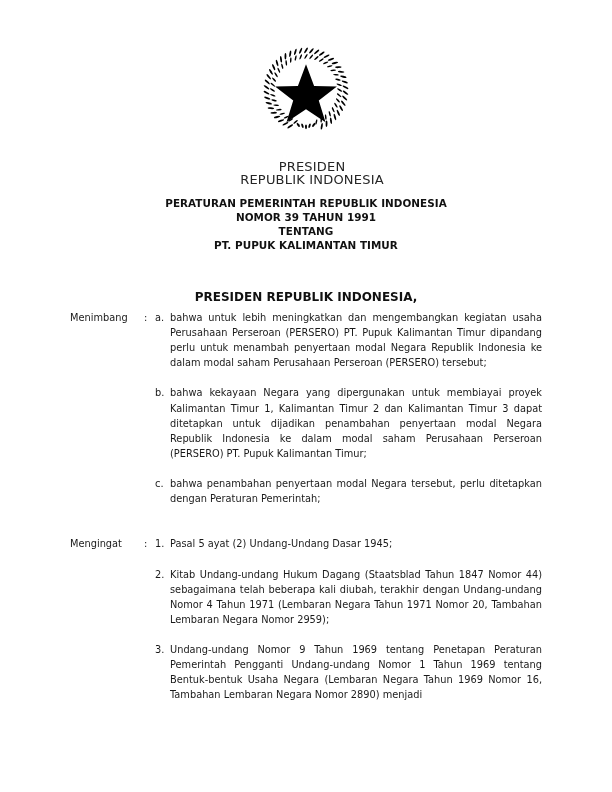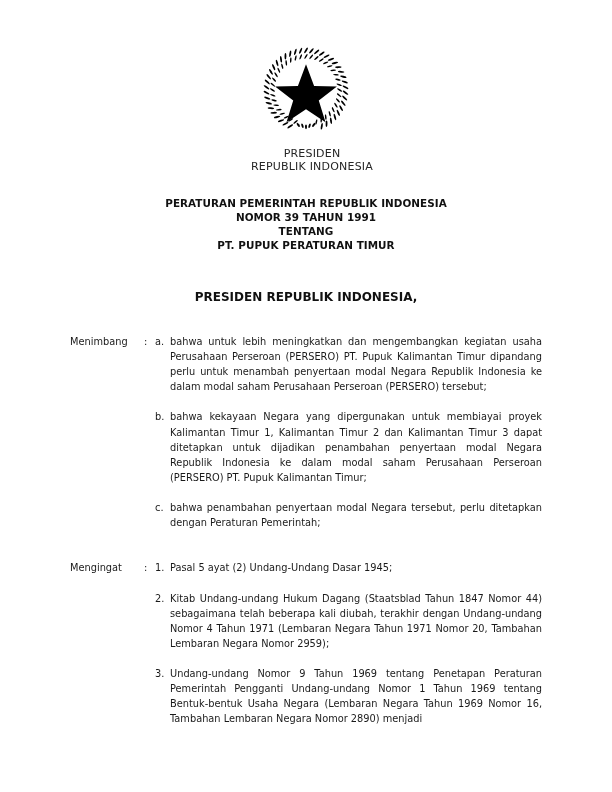--- a/index.html
+++ b/index.html
@@ -27,22 +27,22 @@
   }
   .emblem {
     display: inline-block;
     width: 92px;
     height: 92px;
     position: relative;
   }
   .emblem svg { display: block; width: 92px; height: 92px; }
 
   .emblem-caption {
-    margin-top: 8px;
-    font-size: 11px;
+    margin-top: 21px;
+    font-size: 13px;
     line-height: 12.5px;
     letter-spacing: 0.2px;
     color: #262626;
     padding-left: 12px;
   }
 
   
   .title-block {
     position: absolute;
     left: 56px;
@@ -66,21 +66,21 @@
     font-weight: bold;
     font-size: 12px;
     line-height: 14px;
     color: #111111;
   }
 
   
   .clauses {
     position: absolute;
     left: 70px;
-    top: 334px;
+    top: 310px;
     width: 472px;
   }
   .row {
     display: flex;
     align-items: flex-start;
     font-size: 9.8px;
     line-height: 15.1px;
   }
   .row-label {
     width: 74px;
@@ -211,21 +211,21 @@
     <div class="emblem-caption">
       <div>PRESIDEN</div>
       <div>REPUBLIK INDONESIA</div>
     </div>
   </div>
 
   <div class="title-block">
     <span class="ln">PERATURAN PEMERINTAH REPUBLIK INDONESIA</span>
     <span class="ln">NOMOR 39 TAHUN 1991</span>
     <span class="ln">TENTANG</span>
-    <span class="ln">PT. PUPUK PERATURAN TIMUR</span>
+    <span class="ln">PT. PUPUK KALIMANTAN TIMUR</span>
   </div>
 
   <div class="presiden-line">PRESIDEN REPUBLIK INDONESIA,</div>
 
   <div class="clauses">
 
     <div class="row">
       <div class="row-label">Menimbang</div>
       <div class="row-colon">:</div>
       <div class="row-body">

